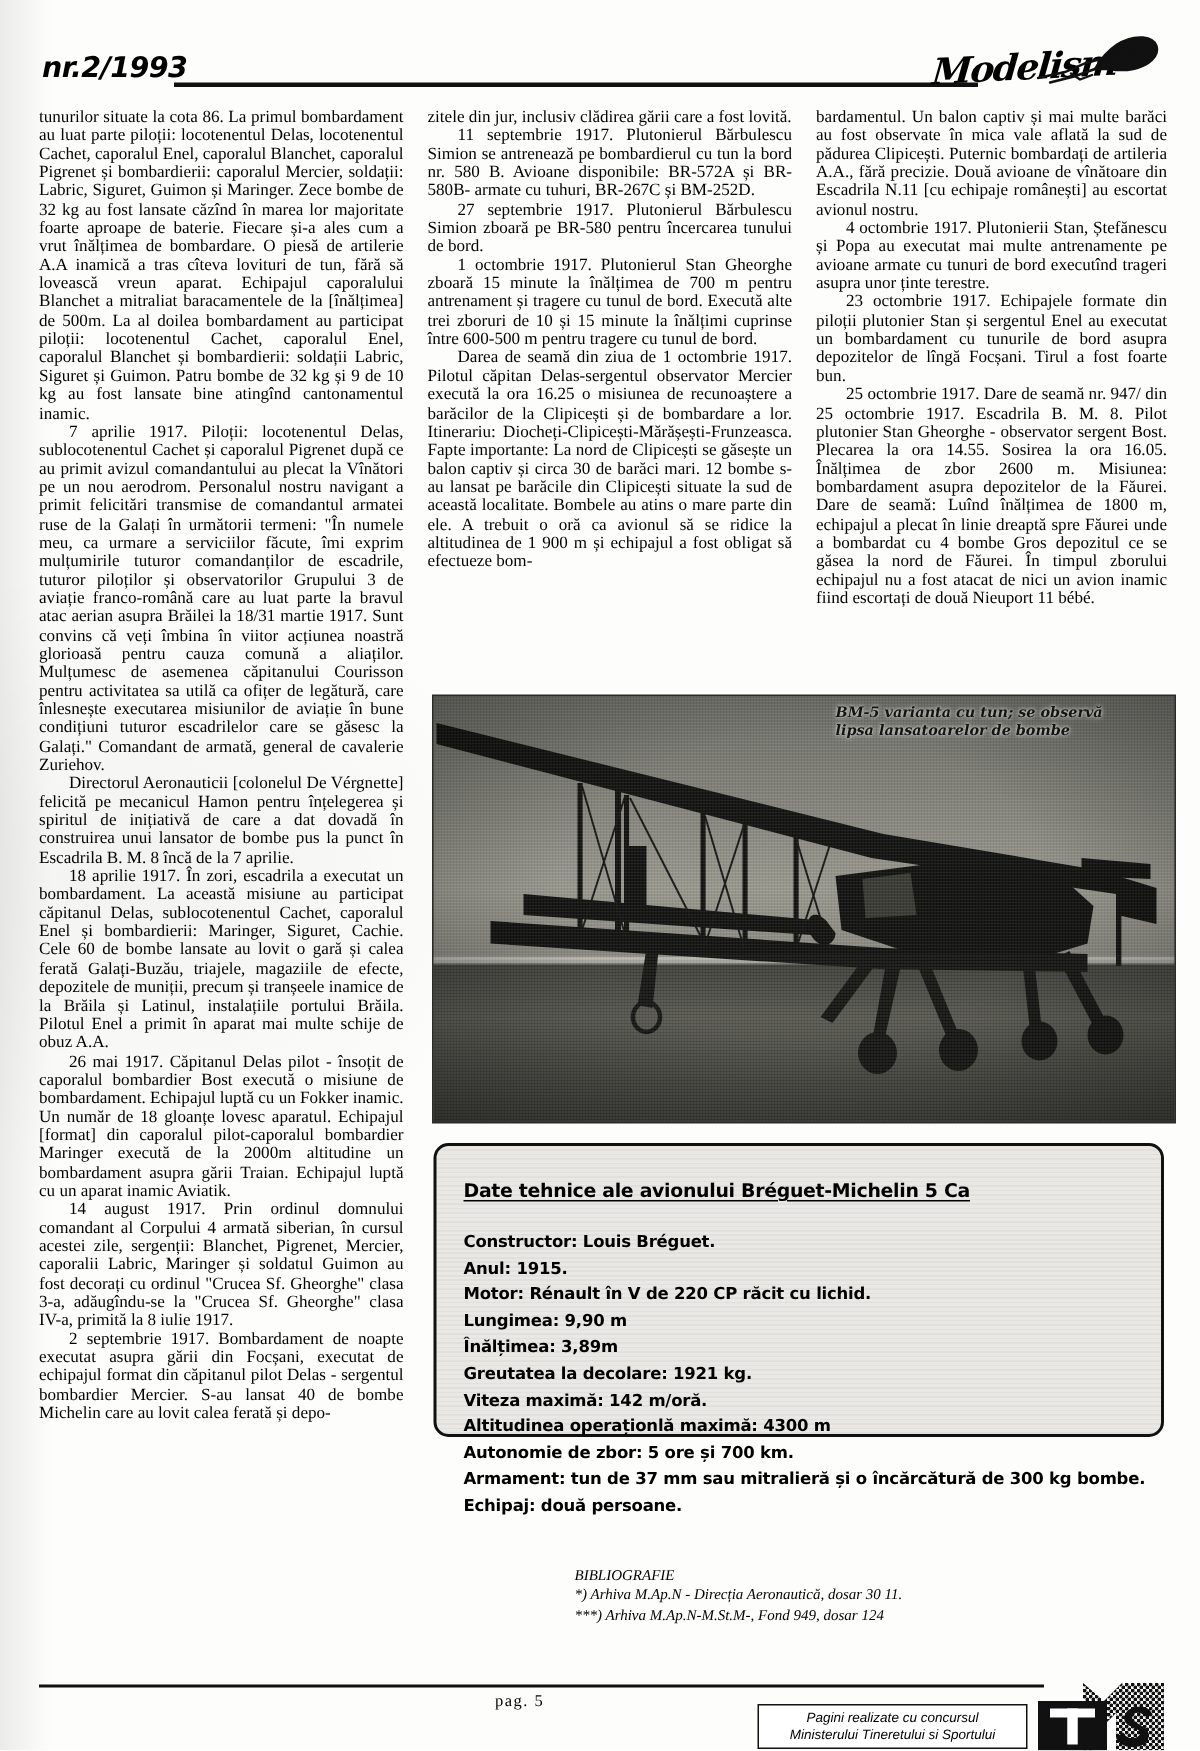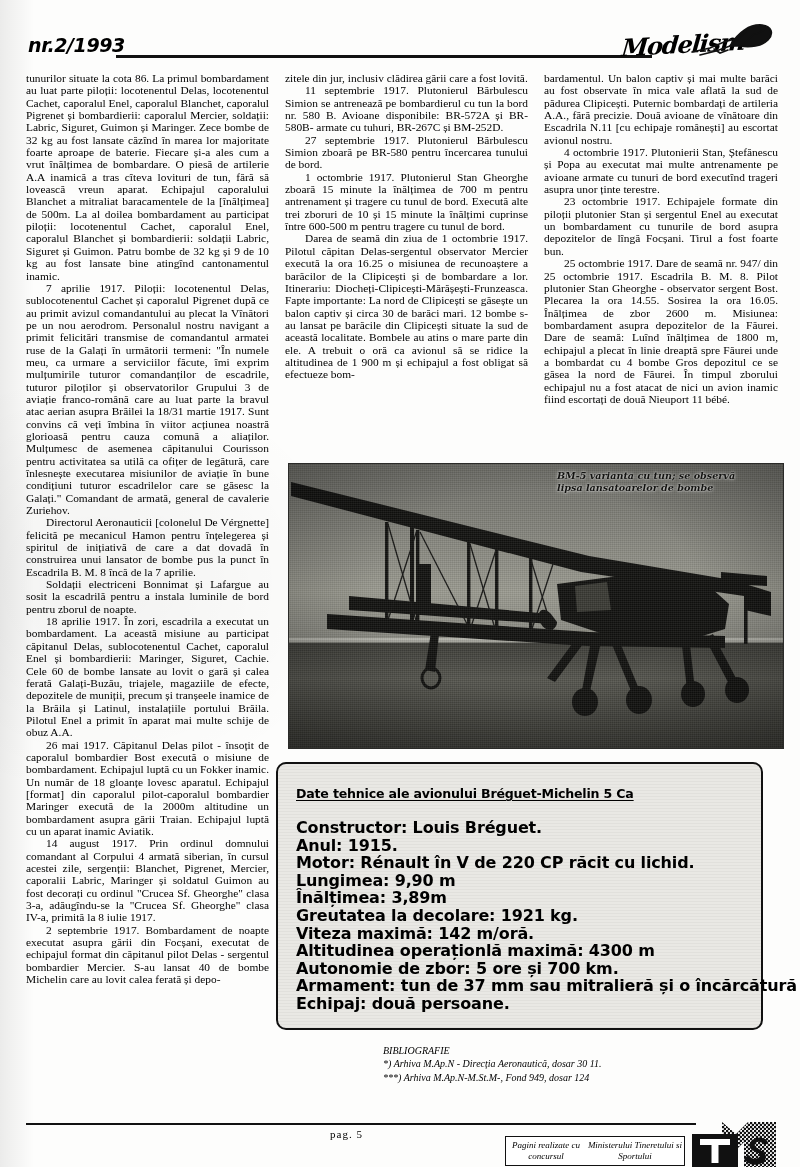--- a/index.html
+++ b/index.html
@@ -102,39 +102,39 @@
     color:#131311;
     text-shadow:0 0 2px rgba(255,255,255,.75), 0 0 4px rgba(255,255,255,.55);
   }
   .photo .vignette{
     position:absolute;inset:0;
     background:radial-gradient(ellipse at 50% 45%, rgba(0,0,0,0) 46%, rgba(0,0,0,.30) 100%);
   }
 
   
   .specbox{
-    position:absolute;left:276px;top:762px;width:487px;height:268px;
+    position:absolute;left:289px;top:762px;width:487px;height:196px;
     border:2px solid #111;
     border-radius:10px;
     background:
       repeating-linear-gradient(0deg, rgba(0,0,0,.035) 0 1px, rgba(0,0,0,0) 1px 3px),
       #e9e8e4;
     box-sizing:border-box;
     padding:22px 18px 0 18px;
     font-family:"DejaVu Sans", sans-serif;
   }
   .spec-title{
     font-weight:bold;font-size:12.6px;
     text-decoration:underline;
     text-underline-offset:2px;
     margin:0 0 18px 0;
     letter-spacing:-0.2px;
   }
   .spec-line{
-    font-weight:bold;font-size:16px;
+    font-weight:bold;font-size:11px;
     line-height:17.6px;
     letter-spacing:-0.15px;
     white-space:nowrap;
   }
 
   
   .biblio{
     position:absolute;left:383px;top:1044px;width:400px;
     font-family:"Liberation Serif", serif;
     font-style:italic;
@@ -149,23 +149,23 @@
   .pagnum{
     position:absolute;left:330px;top:1128px;
     font-family:"Liberation Serif", serif;
     font-size:11px;
     letter-spacing:1px;
   }
   .sponsor{
     position:absolute;left:505px;top:1136px;width:180px;height:30px;
     border:1.5px solid #111;
     box-sizing:border-box;
-    display:flex;flex-direction:row;
+    display:flex;flex-direction:column;
     align-items:center;justify-content:center;
-    font-family:Liberation Serif, serif;
+    font-family:Liberation Sans, sans-serif;
     font-style:italic;
     font-size:9px;line-height:11px;
     text-align:center;
     background:#fff;
   }
   .tslogo{
     position:absolute;left:690px;top:1122px;width:86px;height:45px;
   }
 </style>
 </head>
@@ -191,21 +191,20 @@
       </svg>
     </div>
   </div>
 
   <div class="cols">
 
     <div class="col" id="col1">
       <p class="noind">tunurilor situate la cota 86. La primul bombardament au luat parte piloții: locotenentul Delas, locotenentul Cachet, caporalul Enel, caporalul Blanchet, caporalul Pigrenet și bombardierii: caporalul Mercier, soldații: Labric, Siguret, Guimon și Maringer. Zece bombe de 32 kg au fost lansate căzînd în marea lor majoritate foarte aproape de baterie. Fiecare și-a ales cum a vrut înălțimea de bombardare. O piesă de artilerie A.A inamică a tras cîteva lovituri de tun, fără să lovească vreun aparat. Echipajul caporalului Blanchet a mitraliat baracamentele de la [înălțimea] de 500m. La al doilea bombardament au participat piloții: locotenentul Cachet, caporalul Enel, caporalul Blanchet și bombardierii: soldații Labric, Siguret și Guimon. Patru bombe de 32 kg și 9 de 10 kg au fost lansate bine atingînd cantonamentul inamic.</p>
       <p>7 aprilie 1917. Piloții: locotenentul Delas, sublocotenentul Cachet și caporalul Pigrenet după ce au primit avizul comandantului au plecat la Vînători pe un nou aerodrom. Personalul nostru navigant a primit felicitări transmise de comandantul armatei ruse de la Galați în următorii termeni: "În numele meu, ca urmare a serviciilor făcute, îmi exprim mulțumirile tuturor comandanților de escadrile, tuturor piloților și observatorilor Grupului 3 de aviație franco-română care au luat parte la bravul atac aerian asupra Brăilei la 18/31 martie 1917. Sunt convins că veți îmbina în viitor acțiunea noastră glorioasă pentru cauza comună a aliaților. Mulțumesc de asemenea căpitanului Courisson pentru activitatea sa utilă ca ofițer de legătură, care înlesnește executarea misiunilor de aviație în bune condițiuni tuturor escadrilelor care se găsesc la Galați." Comandant de armată, general de cavalerie Zuriehov.</p>
       <p>Directorul Aeronauticii [colonelul De Vérgnette] felicită pe mecanicul Hamon pentru înțelegerea și spiritul de inițiativă de care a dat dovadă în construirea unui lansator de bombe pus la punct în Escadrila B. M. 8 încă de la 7 aprilie.</p>
-      <p>Soldații electriceni Bonnimat și Lafargue au sosit la escadrilă pentru a instala luminile de bord pentru zborul de noapte.</p>
       <p>18 aprilie 1917. În zori, escadrila a executat un bombardament. La această misiune au participat căpitanul Delas, sublocotenentul Cachet, caporalul Enel și bombardierii: Maringer, Siguret, Cachie. Cele 60 de bombe lansate au lovit o gară și calea ferată Galați-Buzău, triajele, magaziile de efecte, depozitele de muniții, precum și tranșeele inamice de la Brăila și Latinul, instalațiile portului Brăila. Pilotul Enel a primit în aparat mai multe schije de obuz A.A.</p>
       <p>26 mai 1917. Căpitanul Delas pilot - însoțit de caporalul bombardier Bost execută o misiune de bombardament. Echipajul luptă cu un Fokker inamic. Un număr de 18 gloanțe lovesc aparatul. Echipajul [format] din caporalul pilot-caporalul bombardier Maringer execută de la 2000m altitudine un bombardament asupra gării Traian. Echipajul luptă cu un aparat inamic Aviatik.</p>
       <p>14 august 1917. Prin ordinul domnului comandant al Corpului 4 armată siberian, în cursul acestei zile, sergenții: Blanchet, Pigrenet, Mercier, caporalii Labric, Maringer și soldatul Guimon au fost decorați cu ordinul "Crucea Sf. Gheorghe" clasa 3-a, adăugîndu-se la "Crucea Sf. Gheorghe" clasa IV-a, primită la 8 iulie 1917.</p>
       <p>2 septembrie 1917. Bombardament de noapte executat asupra gării din Focșani, executat de echipajul format din căpitanul pilot Delas - sergentul bombardier Mercier. S-au lansat 40 de bombe Michelin care au lovit calea ferată și depo-</p>
     </div>
 
     <div class="col" id="col2">
       <p class="noind">zitele din jur, inclusiv clădirea gării care a fost lovită.</p>
       <p>11 septembrie 1917. Plutonierul Bărbulescu Simion se antrenează pe bombardierul cu tun la bord nr. 580 B. Avioane disponibile: BR-572A și BR-580B- armate cu tuhuri, BR-267C și BM-252D.</p>
       <p>27 septembrie 1917. Plutonierul Bărbulescu Simion zboară pe BR-580 pentru încercarea tunului de bord.</p>

